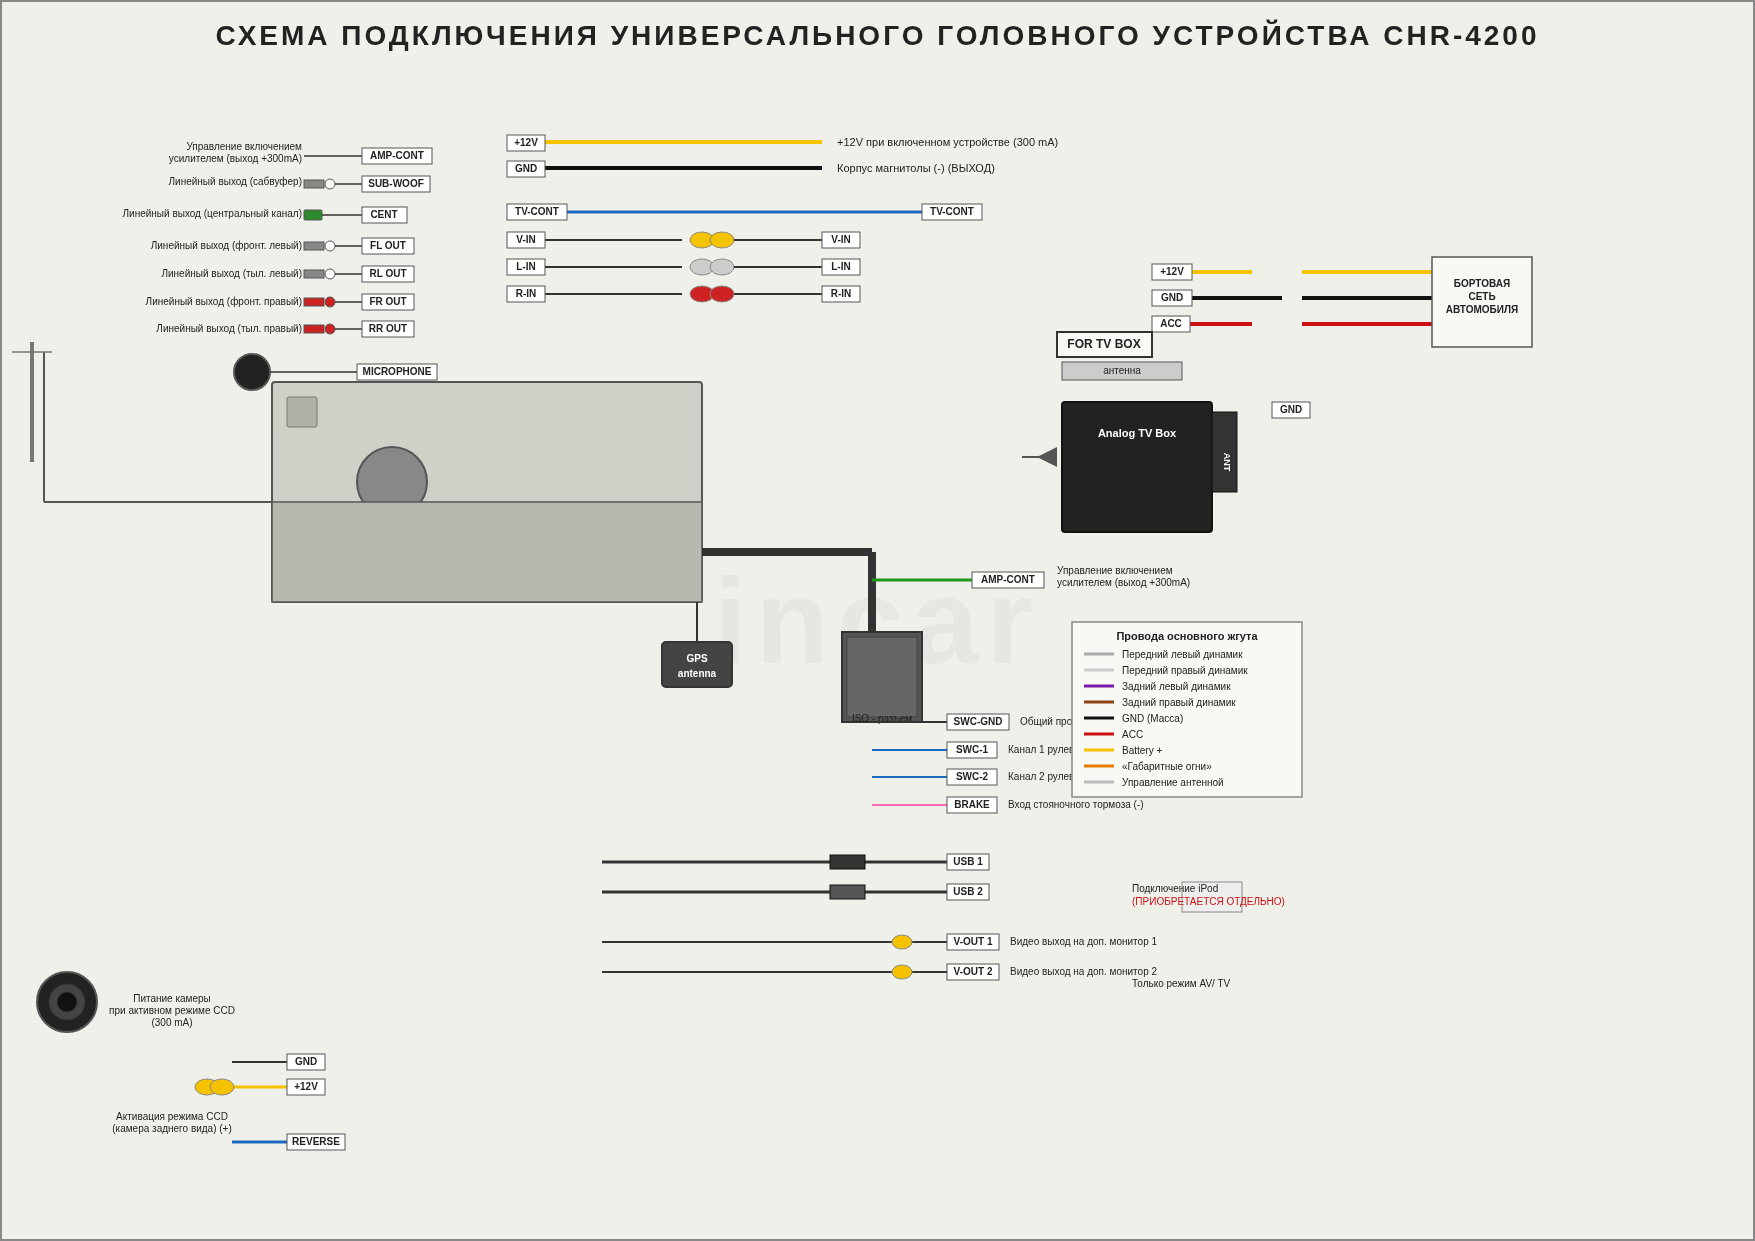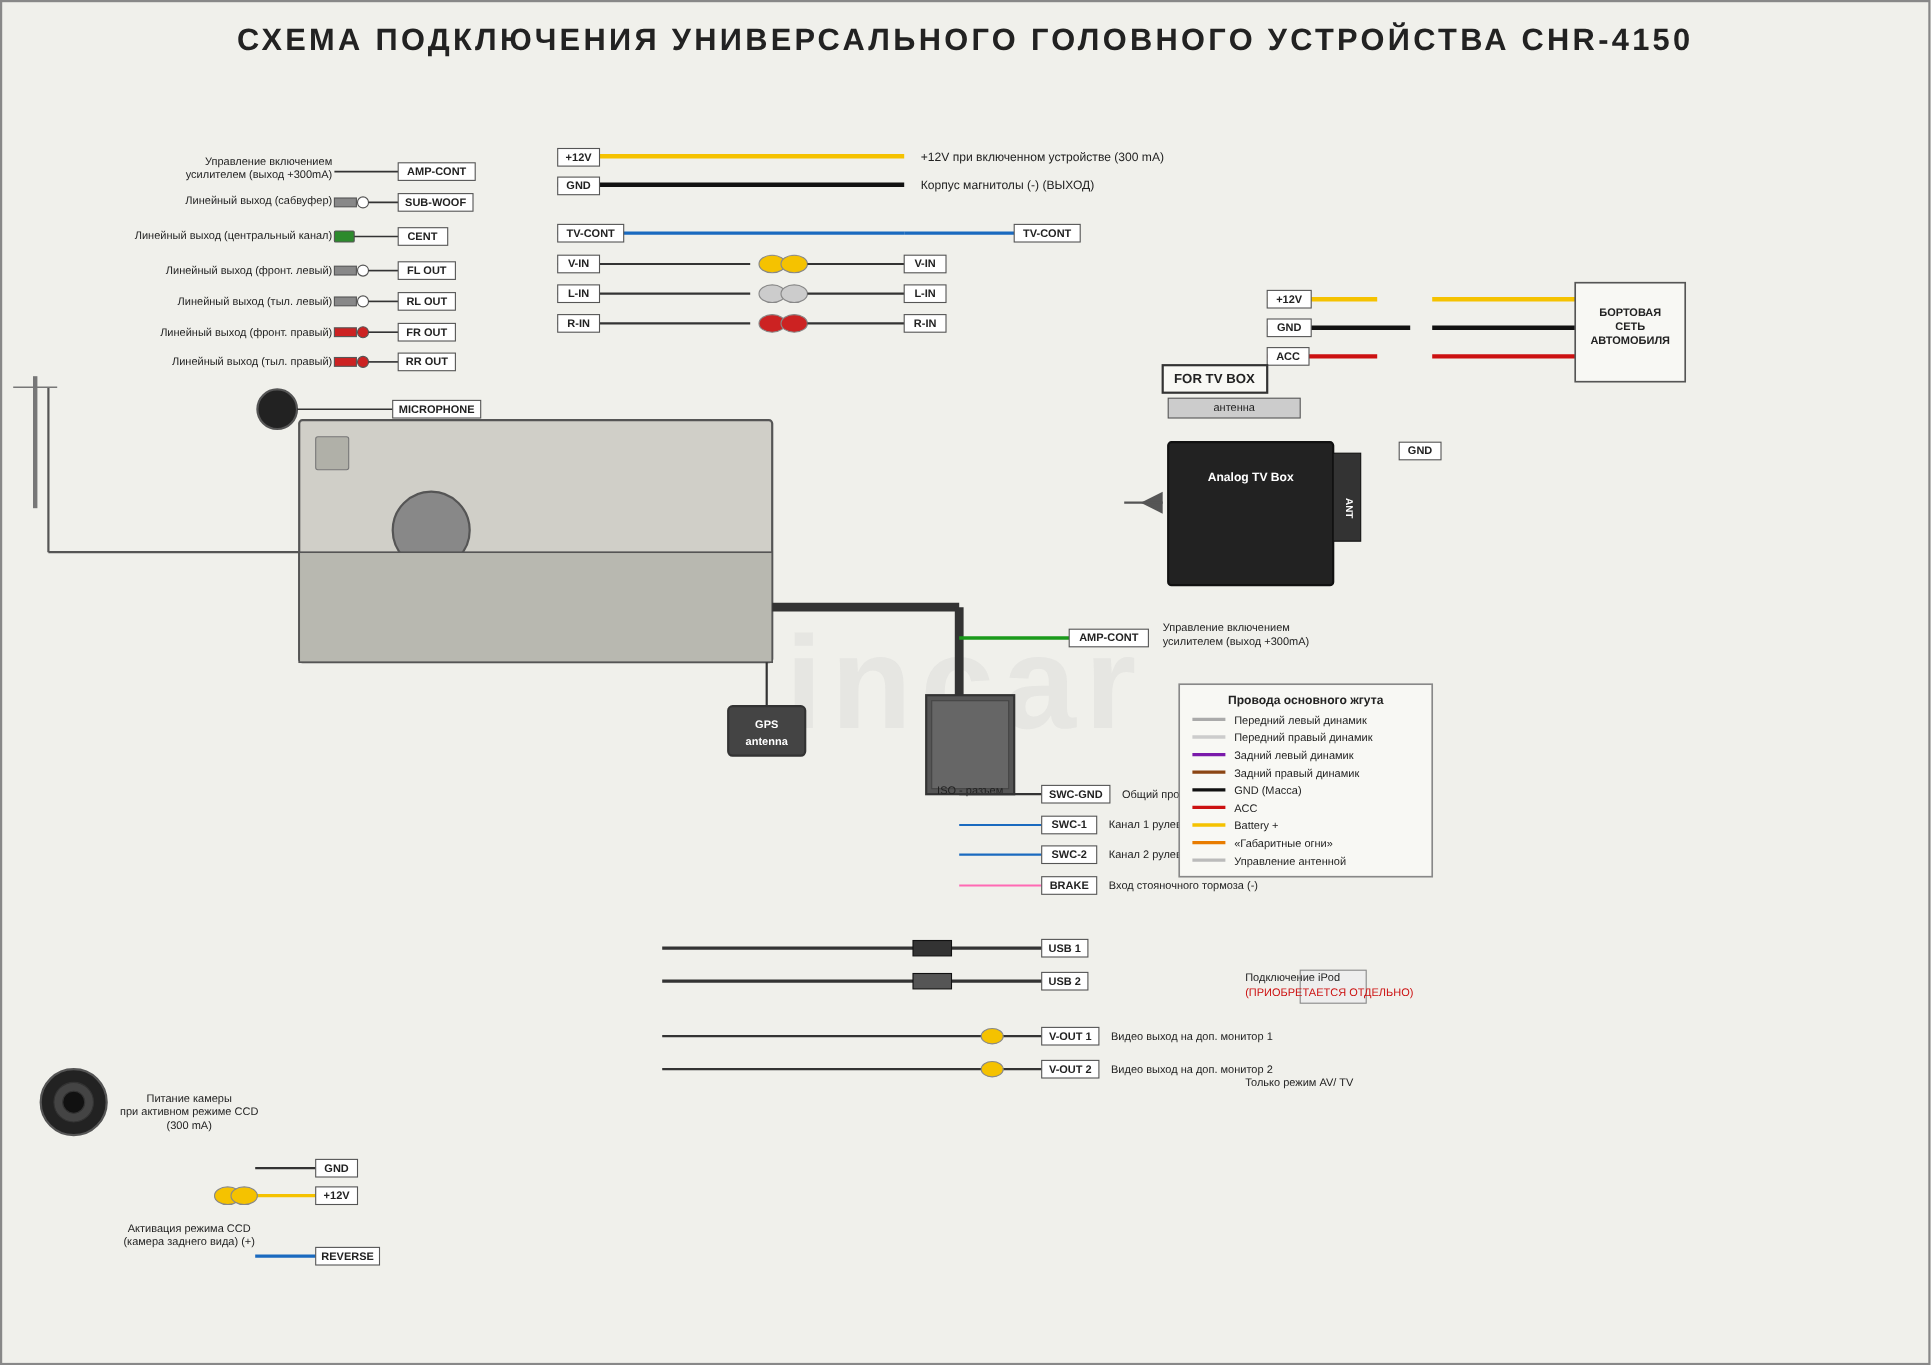--- a/index.html
+++ b/index.html
@@ -54,21 +54,21 @@
       left: 0;
       width: 1755px;
       height: 1241px;
     }
   </style>
 </head>
 <body>
 
 <div class="main-container">
 
-  <div class="page-title">СХЕМА ПОДКЛЮЧЕНИЯ  УНИВЕРСАЛЬНОГО ГОЛОВНОГО УСТРОЙСТВА CHR-4150</div>
+  <div class="page-title">СХЕМА ПОДКЛЮЧЕНИЯ  УНИВЕРСАЛЬНОГО ГОЛОВНОГО УСТРОЙСТВА CHR-4200</div>
 
   <div class="watermark">incar</div>
 
   <svg class="diagram-svg" viewBox="0 0 1755 1241" xmlns="http://www.w3.org/2000/svg">
 
     <text x="300" y="148" font-size="10" text-anchor="end" font-family="Arial" fill="#222">Управление включением</text>
     <text x="300" y="160" font-size="10" text-anchor="end" font-family="Arial" fill="#222">усилителем (выход +300mA)</text>
     <line x1="302" y1="154" x2="360" y2="154" stroke="#333" stroke-width="1.5"></line>
     <rect x="360" y="146" width="70" height="16" fill="white" stroke="#555" stroke-width="1"></rect>
     <text x="395" y="157" font-size="10" text-anchor="middle" font-family="Arial" font-weight="bold" fill="#222">AMP-CONT</text>

